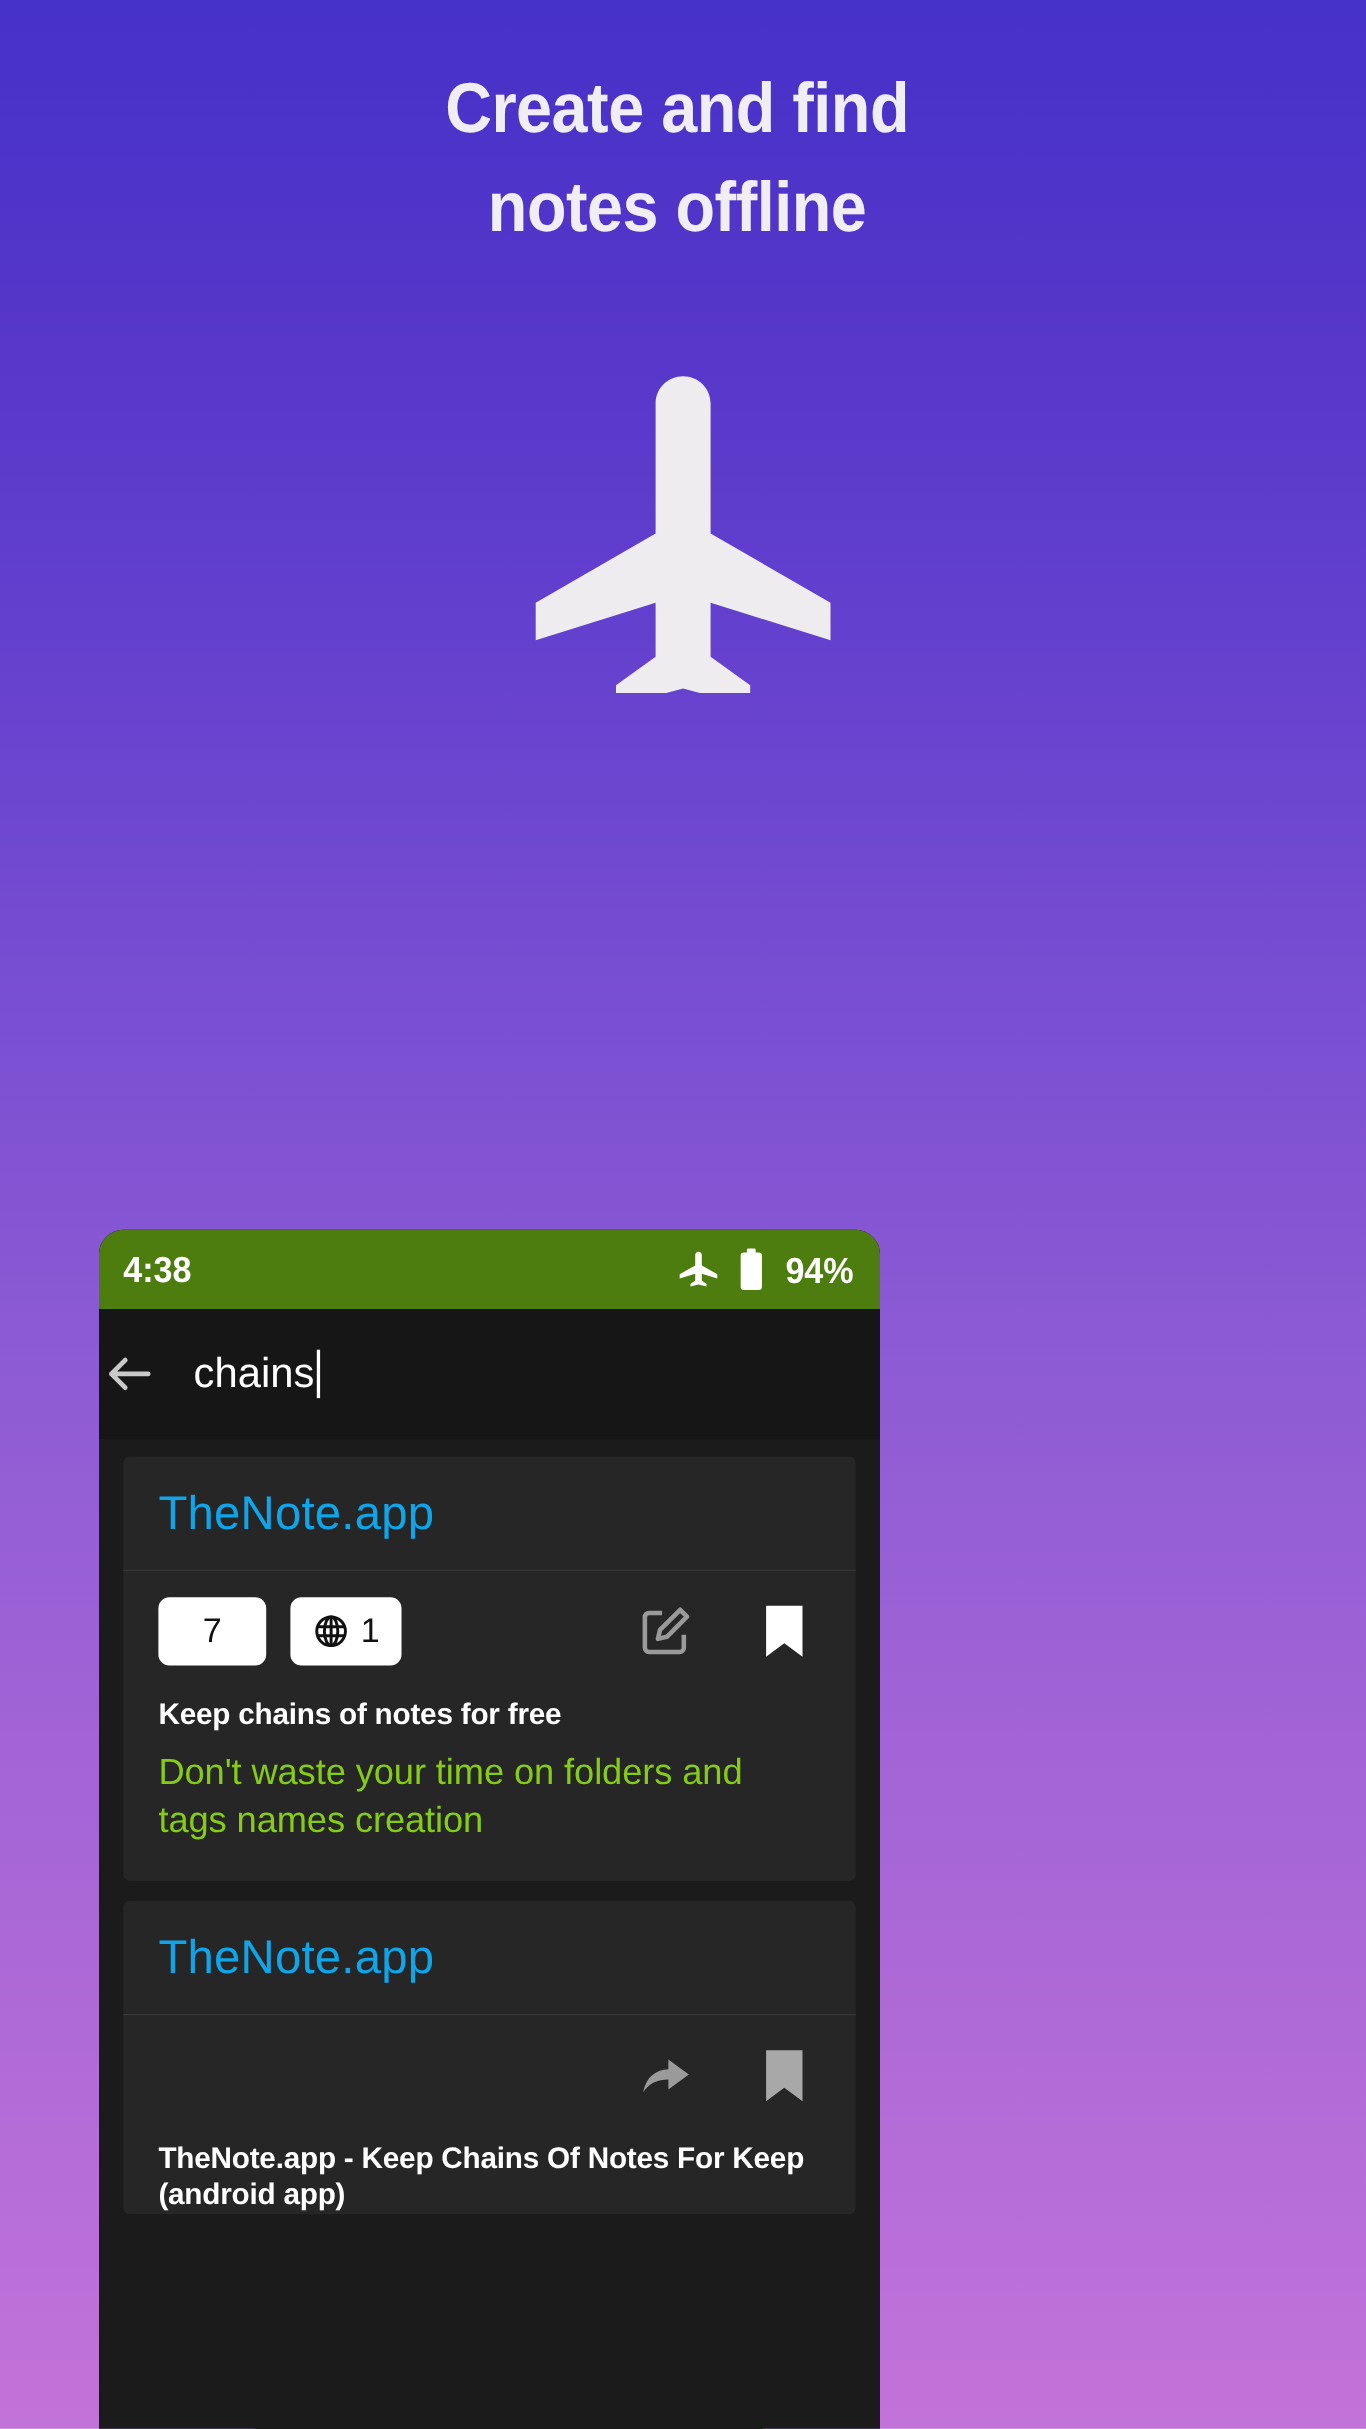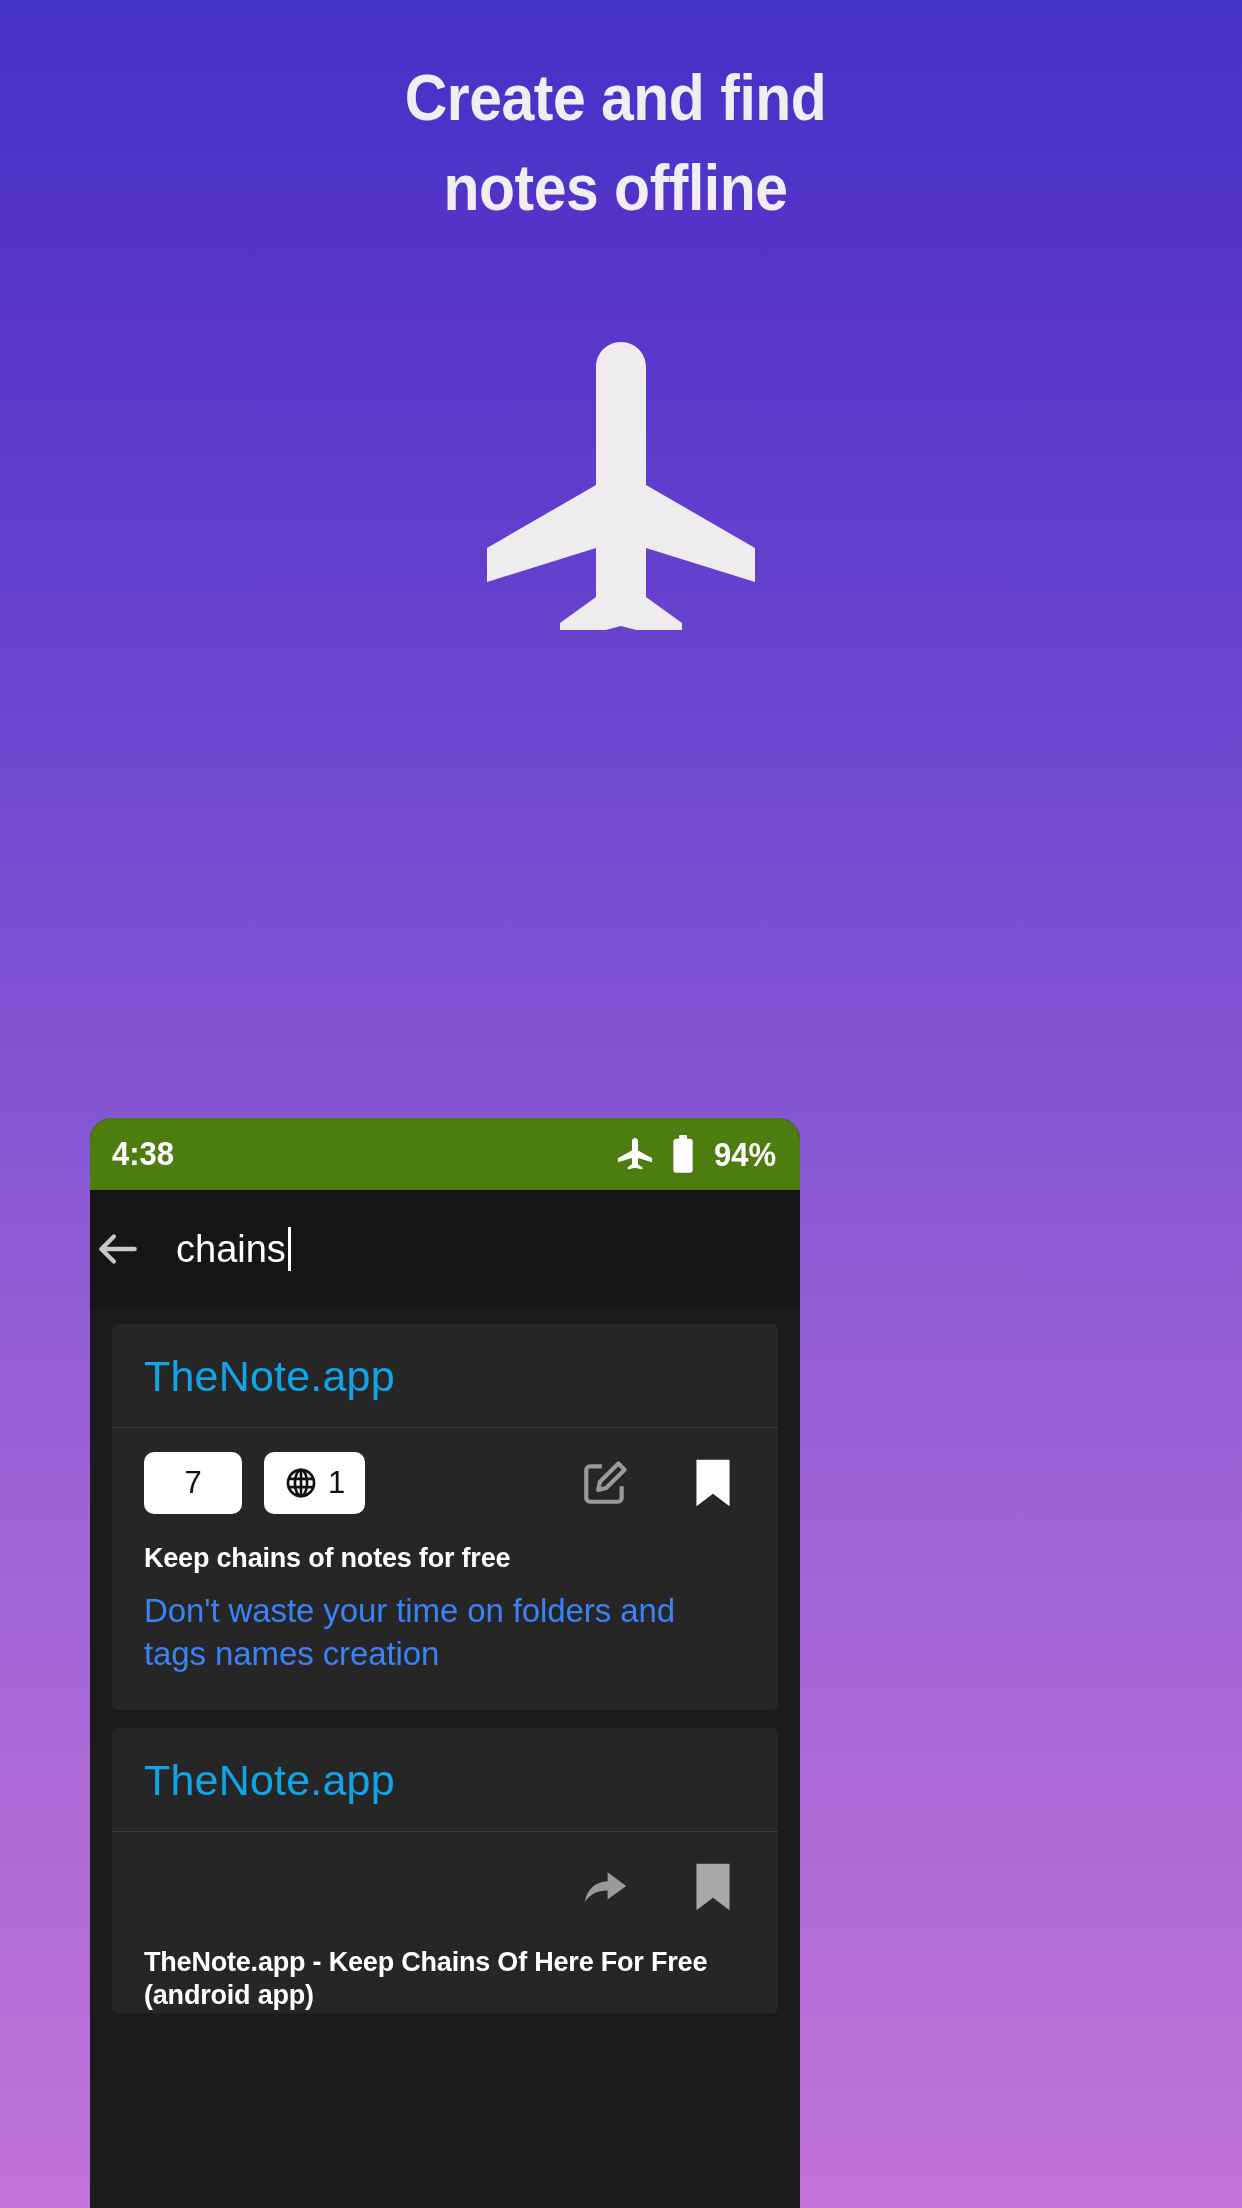--- a/index.html
+++ b/index.html
@@ -171,21 +171,21 @@
   .card-title {
     padding:20px 32px 0 32px;
     color:#ffffff;
     font-size:27px;
     font-weight:bold;
     line-height:1.25;
     letter-spacing:-0.2px;
   }
   .card-body {
     padding:14px 32px 34px 32px;
-    color:#3b82f6;
+    color:#84cc16;
     font-size:33px;
     line-height:1.3;
     letter-spacing:-0.1px;
   }
   .card-body.clipped { padding-bottom:0; }
 </style>
 </head>
 <body>
 
 <div class="hero">
@@ -292,17 +292,17 @@
             <path fill="#9a9a9a" d="M13.2 5.2 v4.1 C7.6 9.6 3.9 12.7 2.6 18.9 c2.6 -3.6 5.9 -5.3 10.6 -5.3 v4.2 L21.8 11.5 Z"></path>
           </svg>
         </div>
         <div class="icon-btn">
           <svg width="46" height="52" viewBox="0 0 18 22">
             <path fill="#a8a8a8" d="M2 1.2 h14 v19.6 l-7 -5.2 l-7 5.2 z"></path>
           </svg>
         </div>
       </div>
 
-      <div class="card-title">TheNote.app - Keep Chains Of Here For Free (android app)</div>
+      <div class="card-title">TheNote.app - Keep Chains Of Notes For Keep (android app)</div>
     </div>
 
   </div>
 </div>
 
 </body></html>

